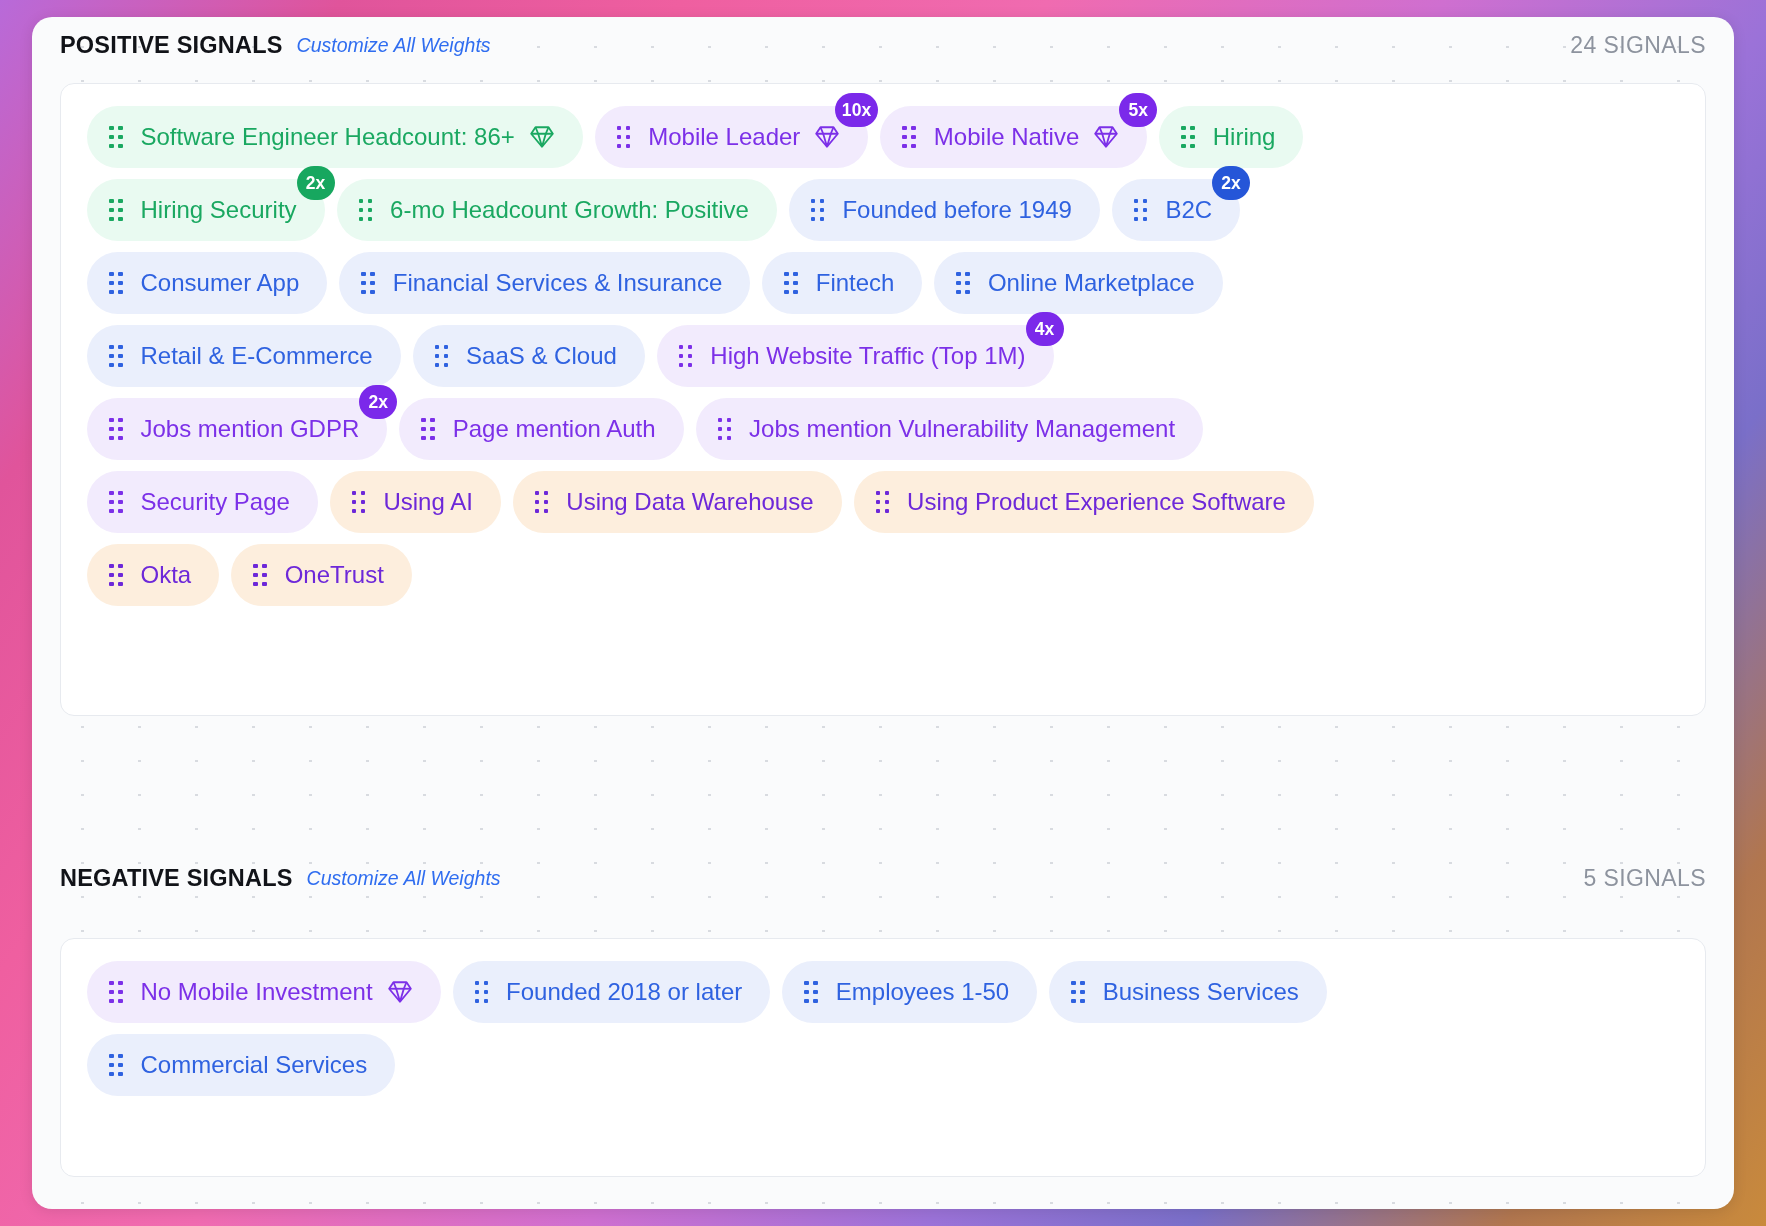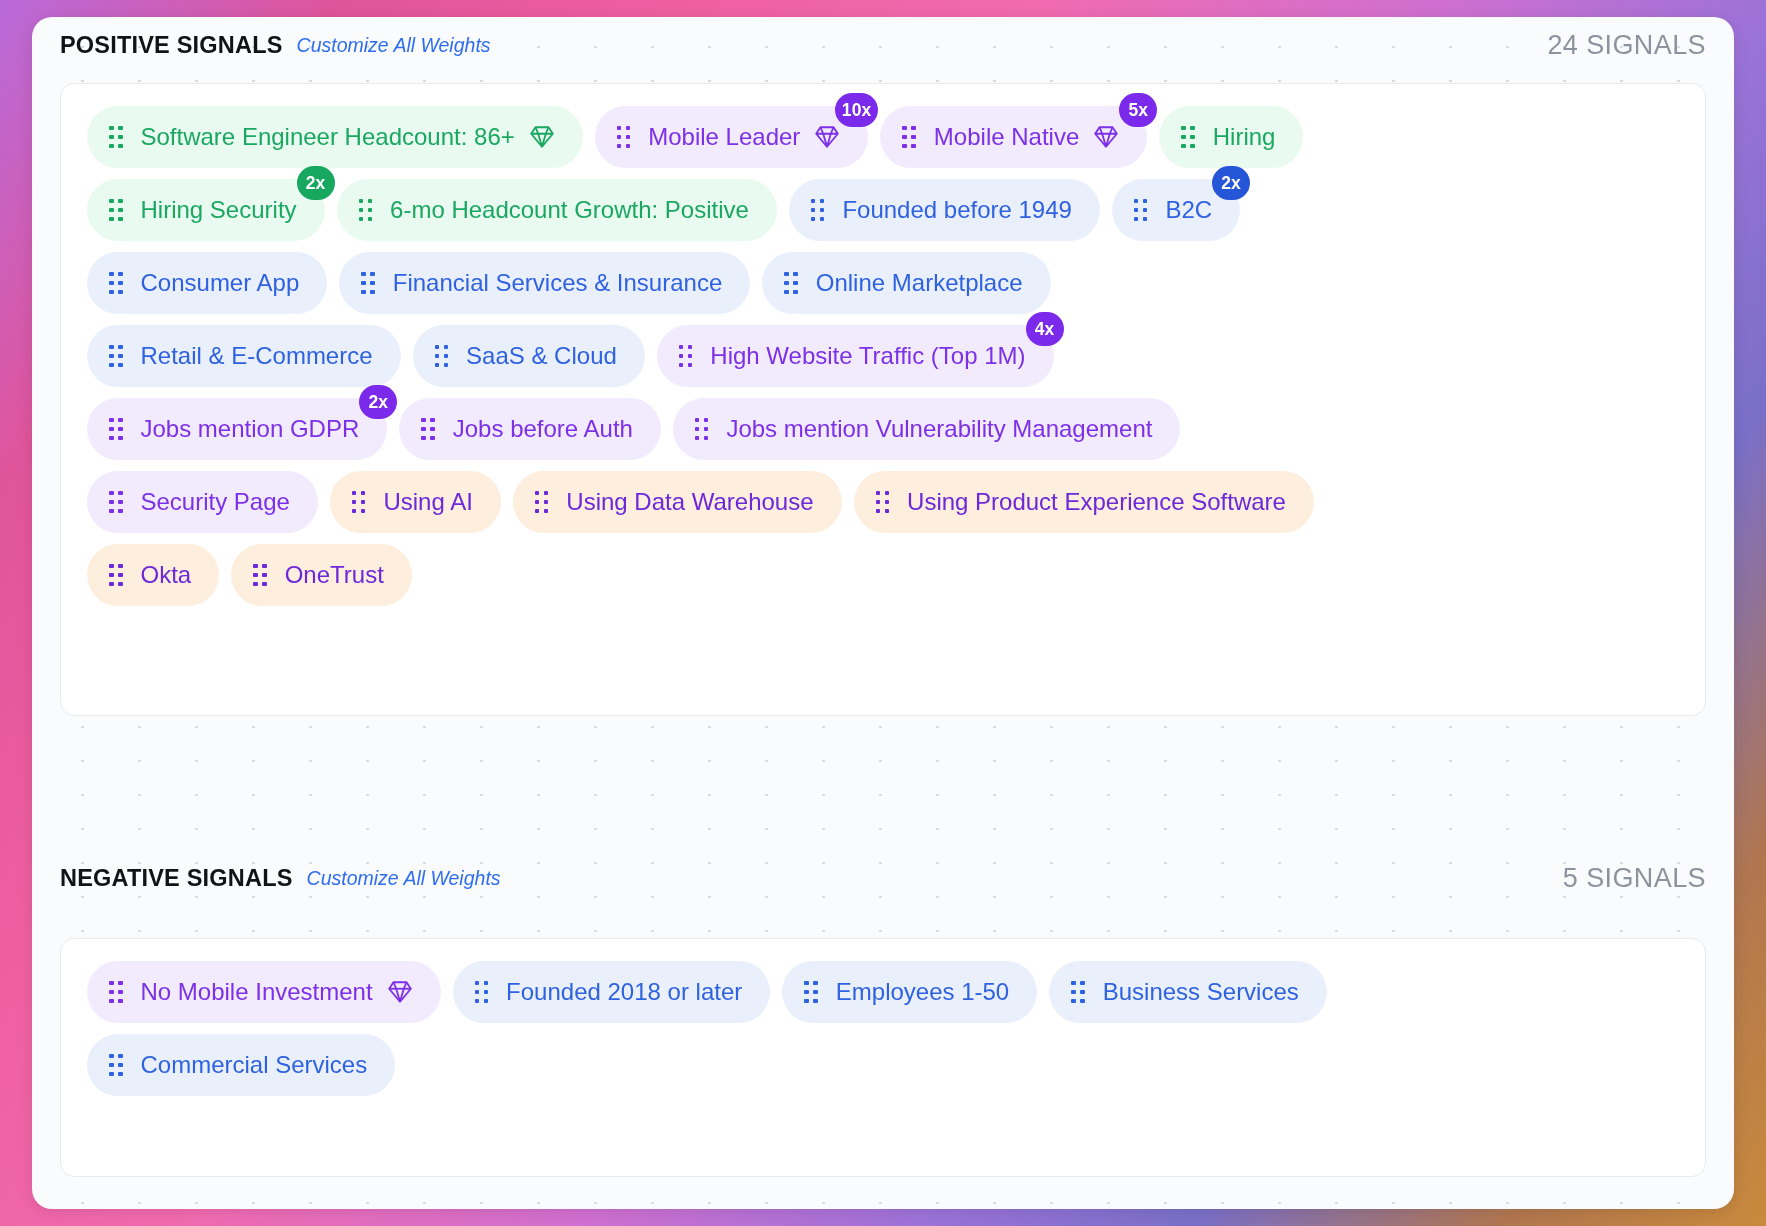--- a/index.html
+++ b/index.html
@@ -66,21 +66,21 @@
   .sec-customize {
     font-size: 19.5px;
     color: #2f6df0;
     margin-left: 14px;
     cursor: pointer;
     white-space: nowrap;
     font-style: italic;
   }
   .sec-count {
     margin-left: auto;
-    font-size: 27px;
+    font-size: 23px;
     font-weight: 500;
     letter-spacing: .4px;
     color: #8d939e;
     white-space: nowrap;
   }
 
   
   .chip-box {
     margin: 10px 28px 0 28px;
     background: #ffffff;
@@ -313,20 +313,31 @@
             </div>
             <div class="chip t-blue">
               <span class="handle">
                 <i></i>
                 <i></i>
                 <i></i>
                 <i></i>
                 <i></i>
                 <i></i>
               </span>
+              <span class="chip-label">Fintech</span>
+            </div>
+            <div class="chip t-blue">
+              <span class="handle">
+                <i></i>
+                <i></i>
+                <i></i>
+                <i></i>
+                <i></i>
+                <i></i>
+              </span>
               <span class="chip-label">Online Marketplace</span>
             </div>
           </div>
           <div class="chip-row">
             <div class="chip t-blue">
               <span class="handle">
                 <i></i>
                 <i></i>
                 <i></i>
                 <i></i>
@@ -374,21 +385,21 @@
             </div>
             <div class="chip t-purple">
               <span class="handle">
                 <i></i>
                 <i></i>
                 <i></i>
                 <i></i>
                 <i></i>
                 <i></i>
               </span>
-              <span class="chip-label">Jobs before Auth</span>
+              <span class="chip-label">Page mention Auth</span>
             </div>
             <div class="chip t-purple">
               <span class="handle">
                 <i></i>
                 <i></i>
                 <i></i>
                 <i></i>
                 <i></i>
                 <i></i>
               </span>

